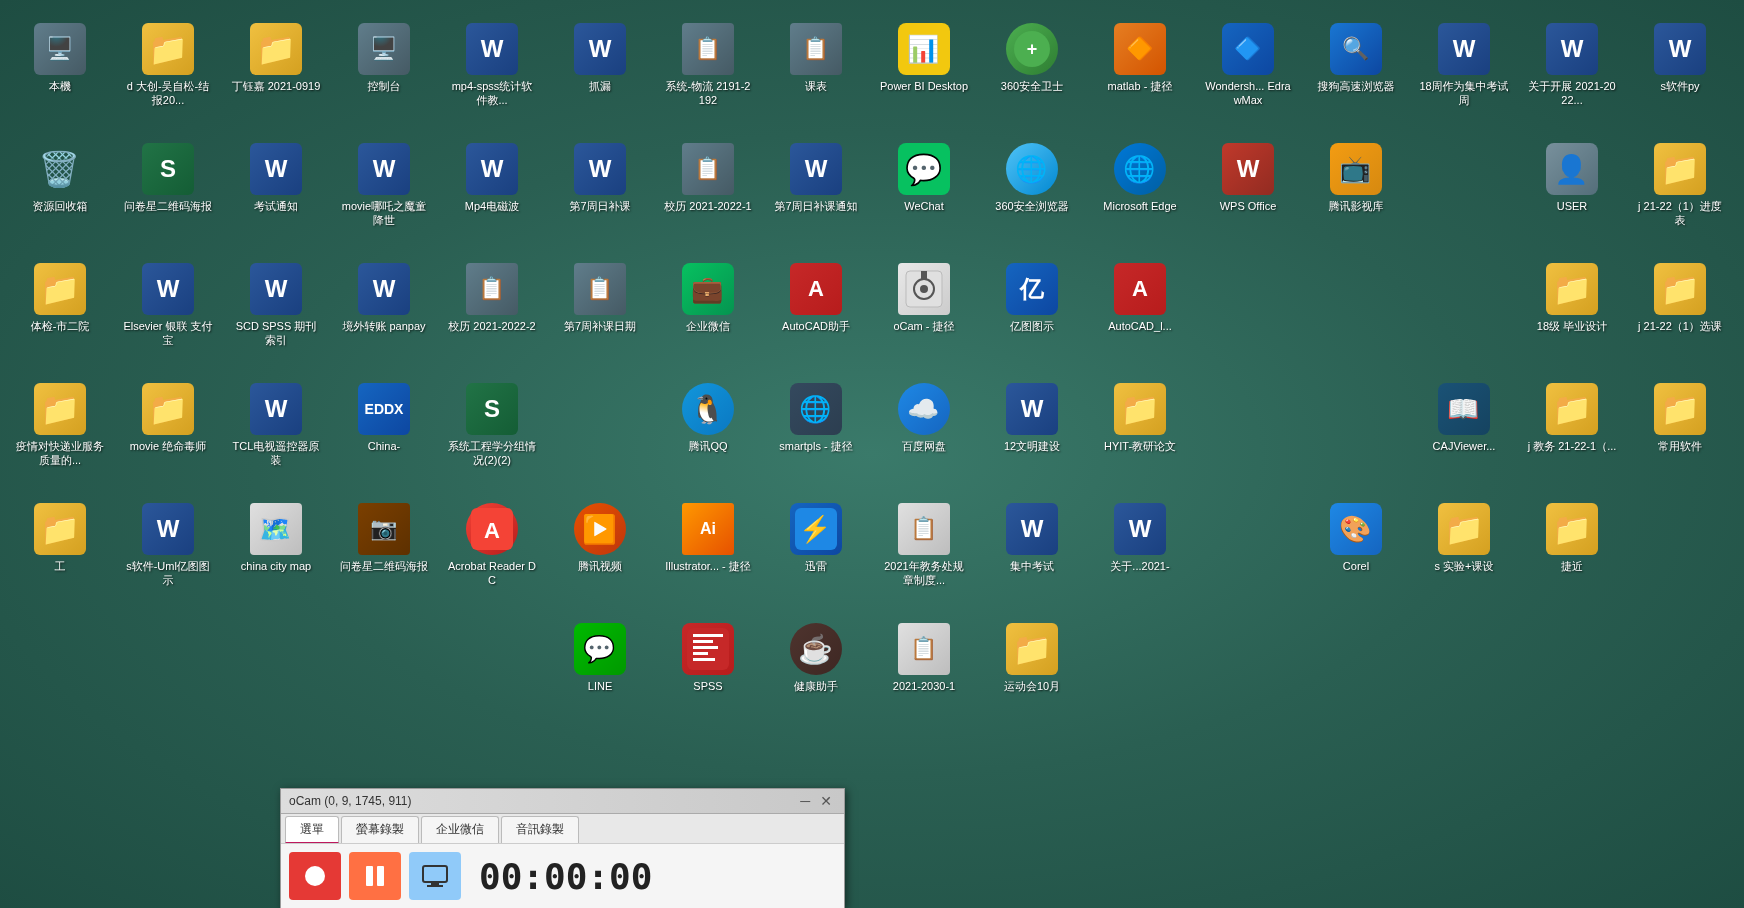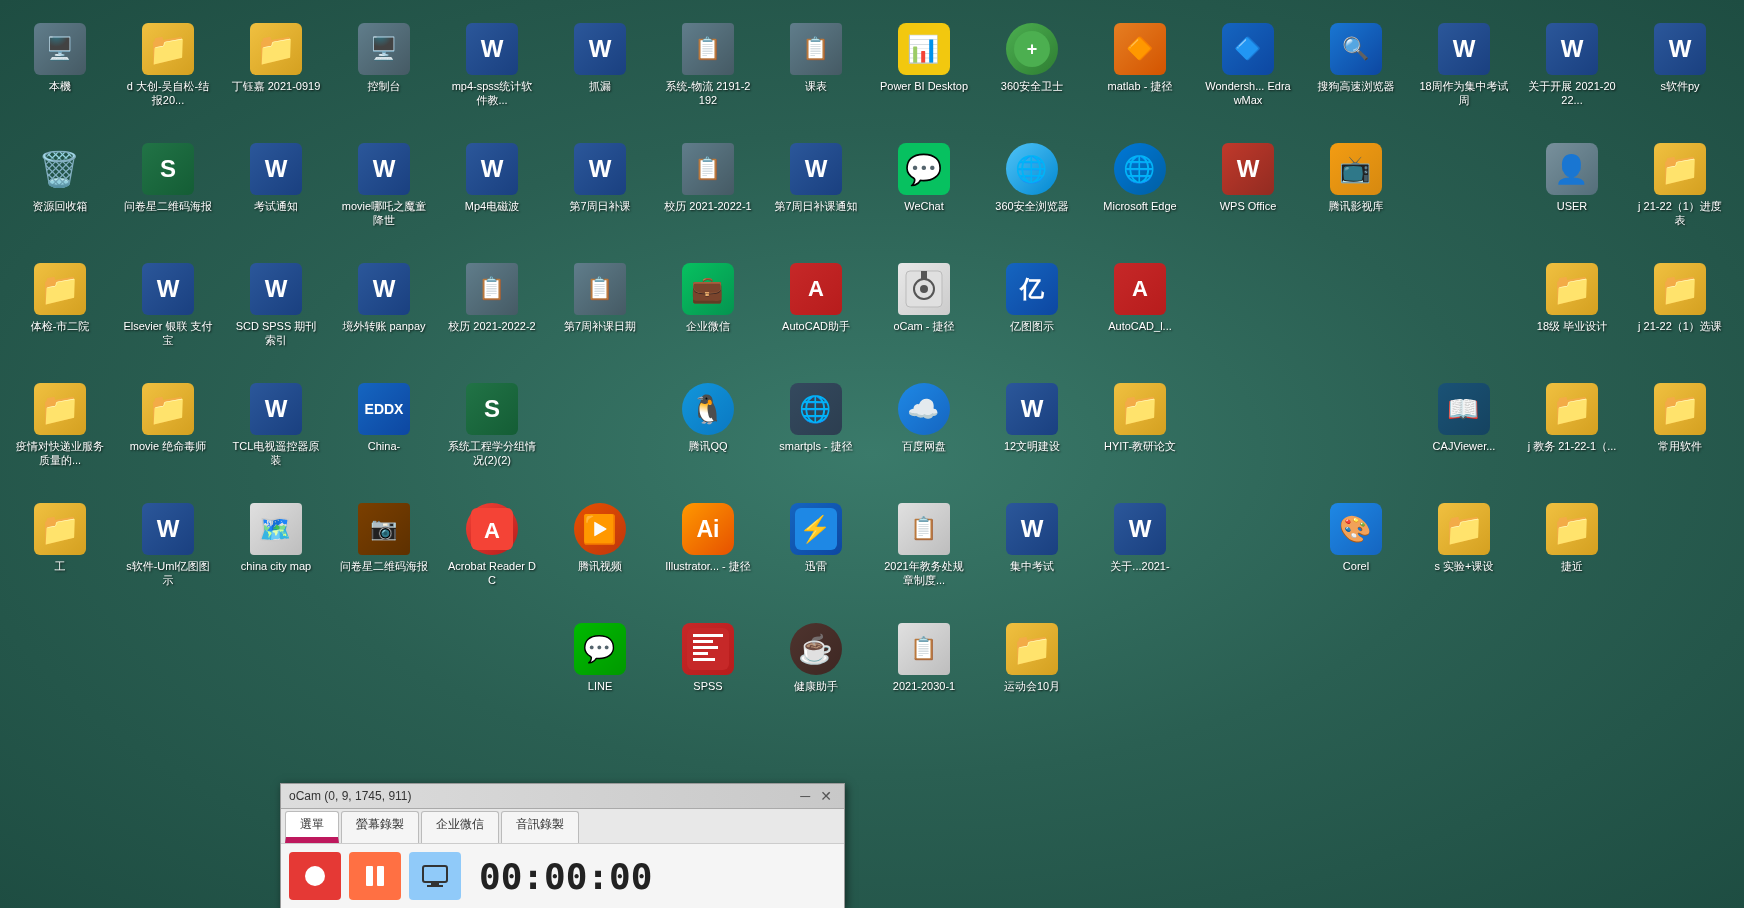--- a/index.html
+++ b/index.html
@@ -104,21 +104,21 @@
       color: #333;
       cursor: pointer;
       border: 1px solid #bbb;
       border-bottom: none;
       background: #f5f5f5;
       margin-right: 2px;
       border-radius: 3px 3px 0 0;
     }
     .ocam-tab.active {
       background: white;
-      border-bottom: 6px solid #be185d;
+      border-bottom: 1px solid #be185d;
     }
     .ocam-body {
       display: flex;
       align-items: center;
       padding: 8px;
       gap: 8px;
       background: #f5f5f5;
     }
     .ocam-btn {
       width: 52px;
@@ -426,21 +426,21 @@
             <text x="23" y="32" text-anchor="middle" font-size="22" fill="white" font-weight="bold">A</text>
           </svg>
       </div>
       <div class="icon-label">Acrobat Reader DC</div>
     </div>
     <div class="icon-item">
       <div class="icon-img" style="background:linear-gradient(135deg,#e65100,#bf360c);border-radius:50%;font-size:28px;">▶️</div>
       <div class="icon-label">腾讯视频</div>
     </div>
     <div class="icon-item">
-      <div class="icon-img" style="background:linear-gradient(135deg,#ff9800,#e65100);border-radius:12px;color:white;font-size:23px;font-weight:bold;">Ai</div>
+      <div class="icon-img" style="background:linear-gradient(135deg,#ff9800,#e65100);border-radius:3px;color:white;font-size:16px;font-weight:bold;">Ai</div>
       <div class="icon-label">Illustrator... - 捷径</div>
     </div>
     <div class="icon-item">
       <div class="icon-img" style="background:linear-gradient(135deg,#1565c0,#0d47a1);border-radius:8px;font-size:26px;">
         <svg width="46" height="46" viewBox="0 0 46 46">
             <rect x="2" y="2" width="42" height="42" rx="6" fill="#1e88e5"></rect>
             <text x="23" y="32" text-anchor="middle" font-size="26" fill="white">⚡</text>
           </svg>
       </div>
       <div class="icon-label">迅雷</div>

